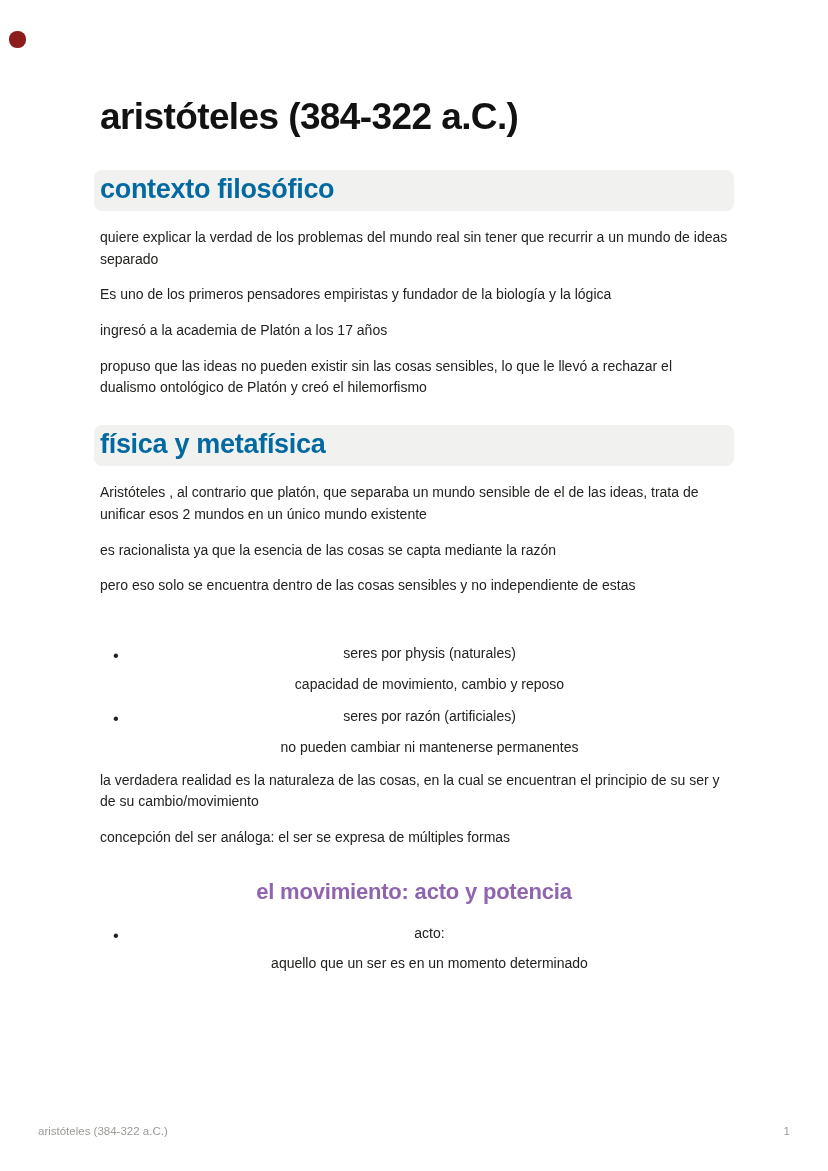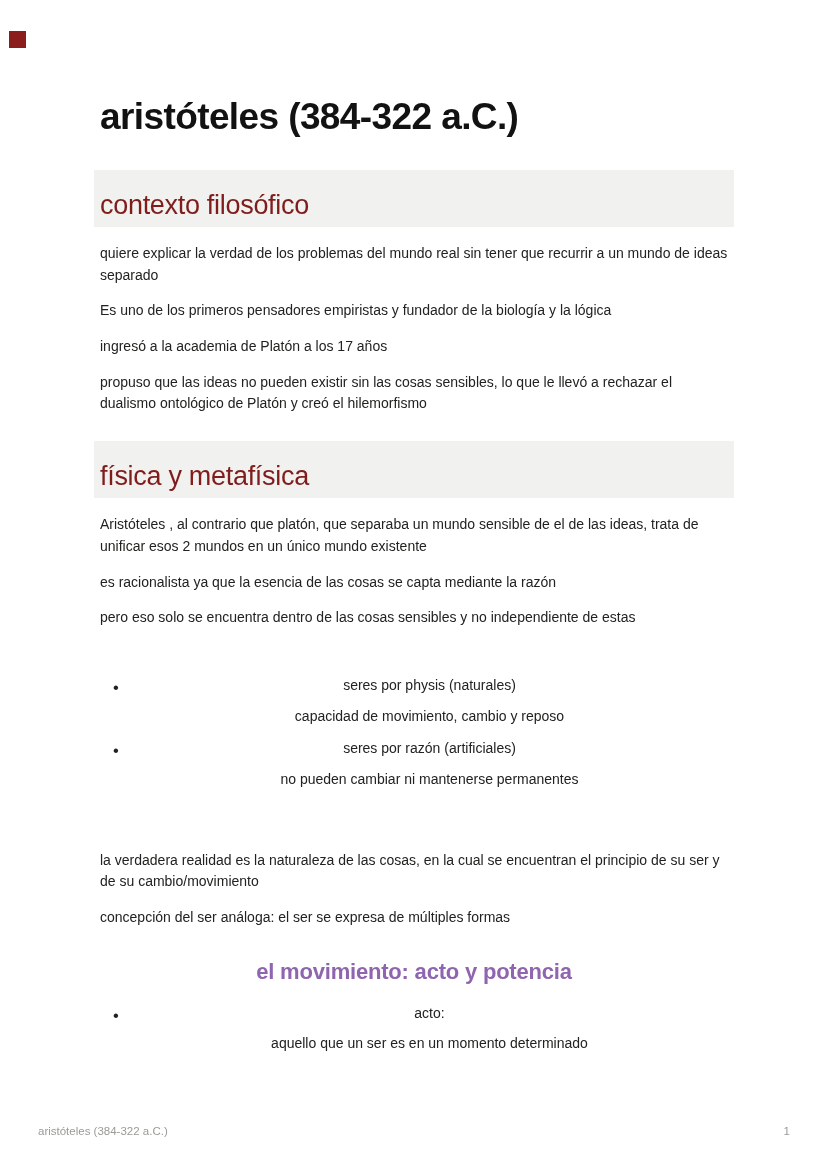--- a/index.html
+++ b/index.html
@@ -1,15 +1,15 @@
 <!DOCTYPE html>
 <html><head>
 <meta charset="utf-8">
 <style>
-  * { margin: 0; padding: 0; box-sizing: border-box; }
+  * { margin: 0; padding: 0; box-sizing: border-box; border-radius: 8px; }
   html, body { background: #ffffff; }
   body {
     font-family: "Liberation Sans", "DejaVu Sans", sans-serif;
     color: #1f1e1c;
   }
   .page {
     position: relative;
     width: 828px;
     height: 1171px;
     background: #ffffff;
@@ -29,23 +29,23 @@
   h1.title {
     font-size: 37px;
     font-weight: 700;
     letter-spacing: -0.6px;
     color: #121212;
     margin-bottom: 32px;
   }
   h2.section-heading {
     background: #f1f1ef;
     font-size: 27px;
-    font-weight: 400;
-    color: #7f1d1d;
-    padding: 20px 6px 6px 6px;
+    font-weight: 700;
+    color: #0369a1;
+    padding: 4px 6px 6px 6px;
     margin: 0 -6px 16px -6px;
     letter-spacing: -0.3px;
   }
   .sec-fisica h2.section-heading { margin-top: 26px; }
   p.body-text {
     font-size: 14px;
     line-height: 1.55;
     margin-bottom: 14px;
     color: #222220;
   }
@@ -56,21 +56,21 @@
     width: 18px;
     margin-left: 13px;
     flex: 0 0 18px;
     font-size: 16.5px;
     line-height: 1.55;
     color: #222220;
   }
   .bullet-body { flex: 1; }
   .bullet-body p.body-text { margin-bottom: 9px; text-align: center; }
   .bullet-body p.b-detail { margin-bottom: 11px; }
-  .after-gap { margin-top: 48px; }
+  .after-gap { }
   h3.sub-heading {
     font-size: 22px;
     font-weight: 700;
     color: #9065b0;
     margin: 30px 0 18px 0;
     letter-spacing: -0.2px;
     text-align: center;
   }
   .footer {
     position: absolute;

